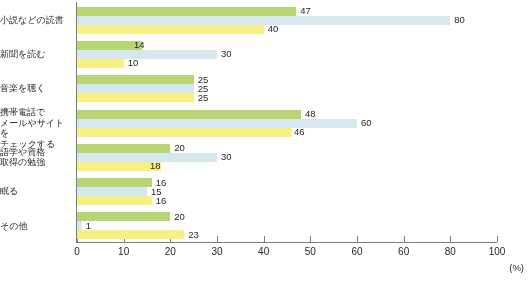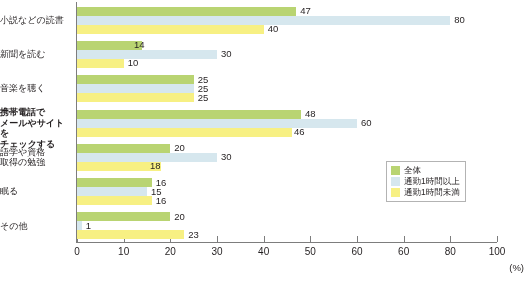--- a/index.html
+++ b/index.html
@@ -198,21 +198,21 @@
         <div class="bar-row" style="top: 84.2143px; width: 420px;">
           <div class="bar" style="width: 116.667px; background: rgb(214, 231, 238);"></div>
           <div class="bar-value" style="left: 116.667px;">25</div>
         </div>
         <div class="bar-row" style="top: 93.2143px; width: 420px;">
           <div class="bar" style="width: 116.667px; background: rgb(247, 240, 131);"></div>
           <div class="bar-value" style="left: 116.667px;">25</div>
         </div>
       </div>
       <div class="cat-group" style="top: 0px;">
-        <div class="cat-label" style="top: 107.25px; font-weight: bold;">携帯電話で
+        <div class="cat-label" style="top: 107.25px;">携帯電話で
 メールやサイトを
 チェックする</div>
         <div class="bar-row" style="top: 109.5px; width: 420px;">
           <div class="bar" style="width: 224px; background: rgb(185, 212, 114);"></div>
           <div class="bar-value" style="left: 224px;">48</div>
         </div>
         <div class="bar-row" style="top: 118.5px; width: 420px;">
           <div class="bar" style="width: 280px; background: rgb(214, 231, 238);"></div>
           <div class="bar-value" style="left: 280px;">60</div>
         </div>
@@ -264,28 +264,14 @@
         </div>
         <div class="bar-row" style="top: 230.357px; width: 420px;">
           <div class="bar" style="width: 107.333px; background: rgb(247, 240, 131);"></div>
           <div class="bar-value" style="left: 107.333px; text-align: right;">23</div>
         </div>
       </div>
     </div>
 
   <div class="axis-unit">(%)</div>
 
-  <div class="legend" id="legend">
-      <div class="legend-item">
-        <span class="legend-swatch" style="background: rgb(185, 212, 114);"></span>
-        <span class="legend-text">全体</span>
-      </div>
-      <div class="legend-item">
-        <span class="legend-swatch" style="background: rgb(214, 231, 238);"></span>
-        <span class="legend-text">通勤1時間以上</span>
-      </div>
-      <div class="legend-item">
-        <span class="legend-swatch" style="background: rgb(247, 240, 131);"></span>
-        <span class="legend-text">通勤1時間未満</span>
-      </div>
-    </div>
 
 </div>
 
 </body></html>

